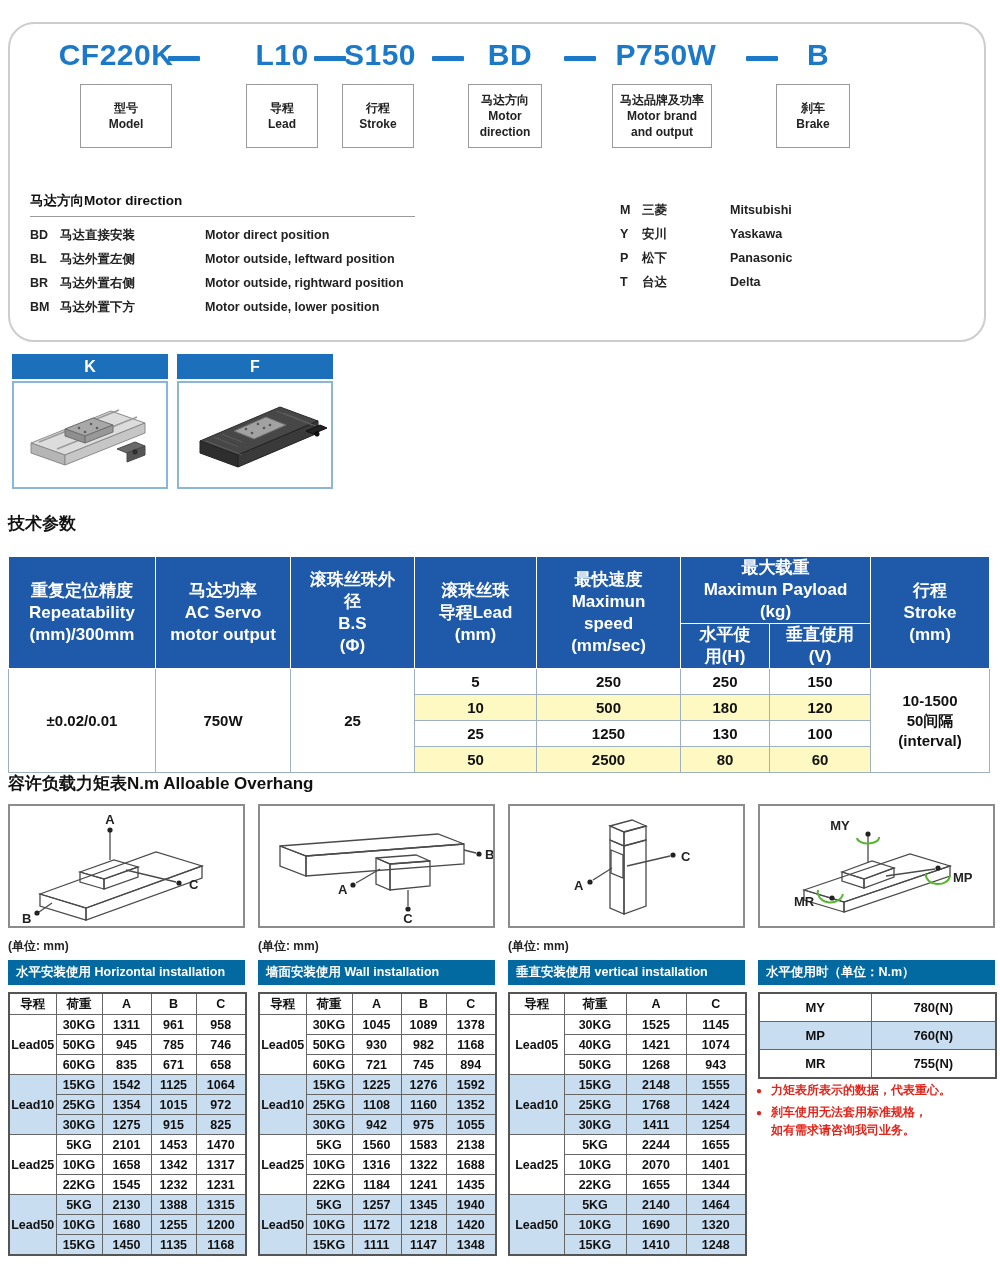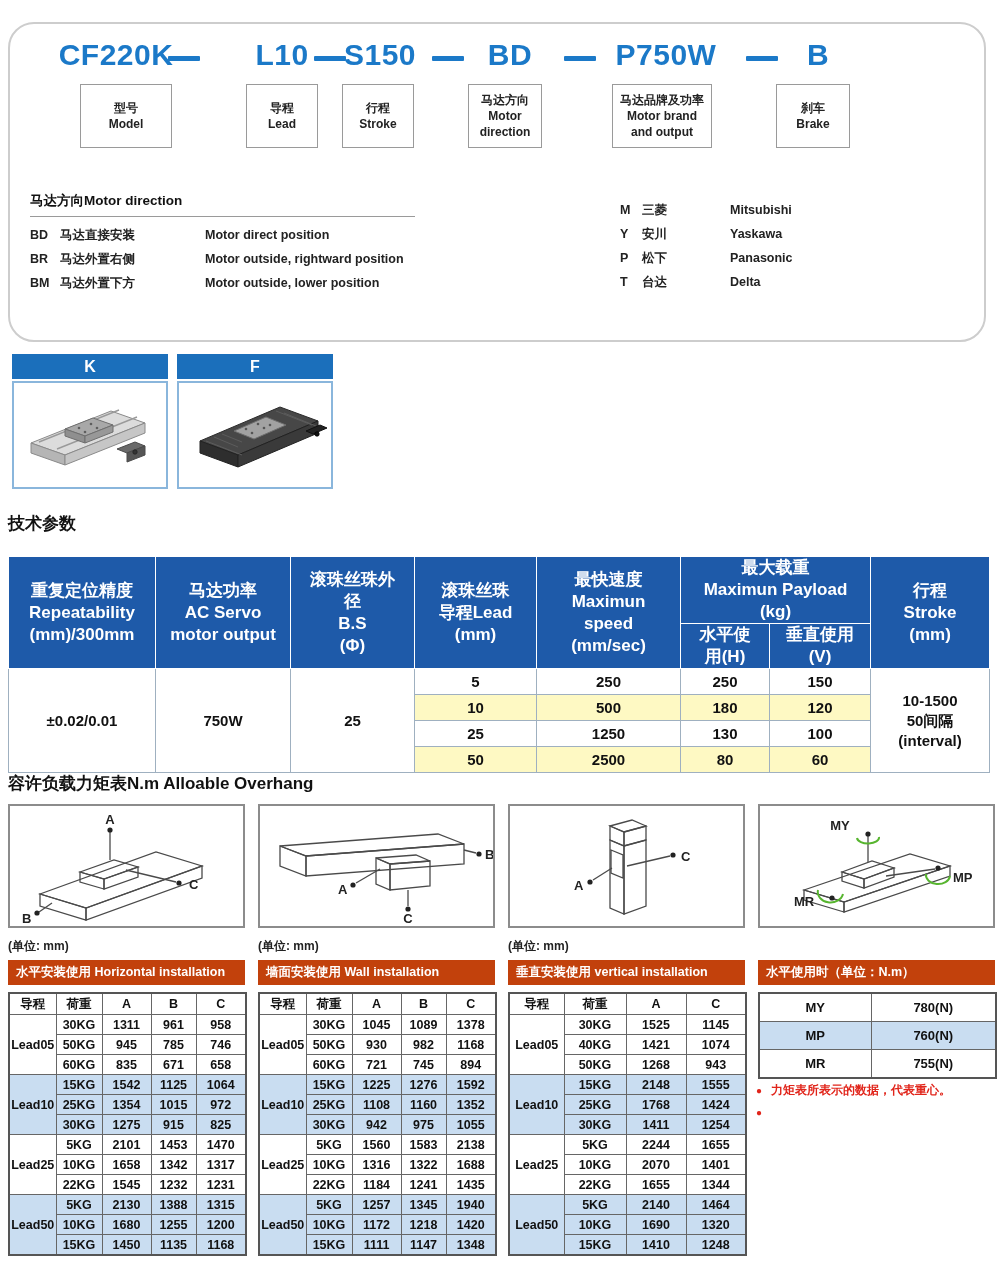--- a/index.html
+++ b/index.html
@@ -50,21 +50,21 @@
   table.spec td{
     border:1px solid #9fb0c0;text-align:center;font-weight:bold;font-size:15px;height:23px;background:#fff;color:#111;}
   table.spec tr.alt td{background:#fef9c3;}
   table.spec td.pre{white-space:pre-line;line-height:1.35;}
 
   
   .diag{position:absolute;top:804px;width:237px;height:124px;border:2px solid #8c8c8c;box-sizing:border-box;background:#fff;}
   svg text{font-family:"Liberation Sans","DejaVu Sans",sans-serif;font-weight:bold;fill:#222;font-size:13px;}
   .unit{position:absolute;top:938px;width:237px;text-align:left;font-size:12px;font-weight:bold;color:#222;}
 
-  .tbar{position:absolute;top:960px;width:237px;height:25px;background:#c2410c;color:#fff;
+  .tbar{position:absolute;top:960px;width:237px;height:25px;background:#0369a1;color:#fff;
     font-size:12.5px;font-weight:bold;line-height:25px;padding-left:8px;box-sizing:border-box;white-space:nowrap;overflow:hidden;}
 
   .ot-wrap{position:absolute;top:992px;}
   table.ot{border-collapse:collapse;table-layout:fixed;width:237px;font-size:12.5px;font-weight:bold;color:#111;border:2px solid #555;}
   table.ot th,table.ot td{border:1px solid #666;text-align:center;padding:0;height:19px;background:#fff;}
   table.ot thead th{height:20px;}
   table.ot tr.alt td,table.ot tr.alt th{background:#c9ddf1;}
   table.ot th.lead{font-weight:bold;}
 
   table.mt{border-collapse:collapse;table-layout:fixed;width:237px;font-size:13px;font-weight:bold;color:#111;border:2px solid #555;}
@@ -118,20 +118,25 @@
   <span>Brake</span>
 </div>
 
 <div class="mcol left abs" style="left:30px;width:385px;">
   <div class="sec-title">马达方向Motor direction</div>
   <div class="mrows">
       <div class="mrow">
         <span class="code">BD</span>
         <span class="zh">马达直接安装</span>
         <span class="en">Motor direct position</span>
+      </div>
+      <div class="mrow">
+        <span class="code">BL</span>
+        <span class="zh">马达外置左侧</span>
+        <span class="en">Motor outside, leftward position</span>
       </div>
       <div class="mrow">
         <span class="code">BR</span>
         <span class="zh">马达外置右侧</span>
         <span class="en">Motor outside, rightward position</span>
       </div>
       <div class="mrow">
         <span class="code">BM</span>
         <span class="zh">马达外置下方</span>
         <span class="en">Motor outside, lower position</span>
@@ -691,14 +696,16 @@
   </table>
 </div>
 
 <div class="notes">
   <div class="note">
     <span class="b">●</span>
     <span class="t">力矩表所表示的数据，代表重心。</span>
   </div>
   <div class="note">
     <span class="b">●</span>
+    <span class="t">刹车使用无法套用标准规格，
+如有需求请咨询我司业务。</span>
   </div>
 </div>
 
 </body></html>

